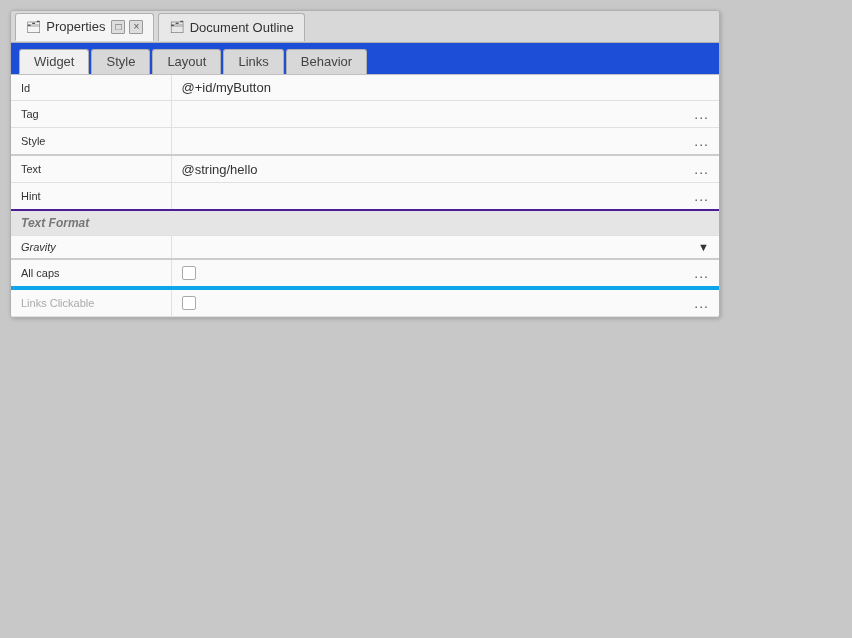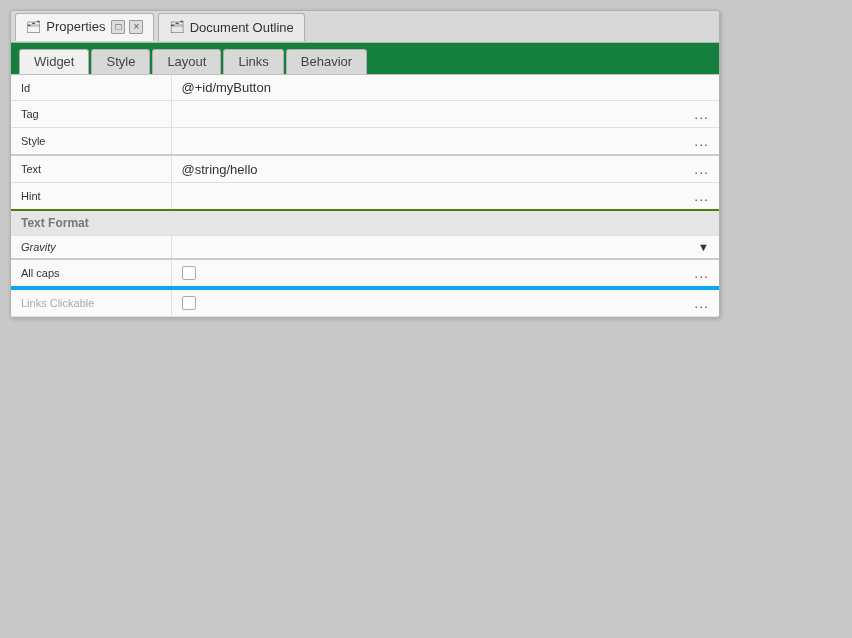--- a/index.html
+++ b/index.html
@@ -79,21 +79,21 @@
       font-size: 10px;
       cursor: pointer;
       color: #555;
       border-radius: 1px;
     }
 
     
     .prop-tabs {
       display: flex;
       padding: 6px 8px 0 8px;
-      background: #15803d;
+      background: #1d4ed8;
       border-bottom: 1px solid #c0c0c0;
       gap: 2px;
     }
 
     .prop-tab {
       padding: 4px 14px;
       border: 1px solid #b0b0b0;
       border-bottom: none;
       background: #d8d8d8;
       border-radius: 3px 3px 0 0;
@@ -149,20 +149,21 @@
       align-items: center;
       width: 100%;
     }
 
     .section-header {
       background: #e5e5e5;
       color: #777;
       font-weight: 600;
       font-size: 12px;
       padding: 5px 10px;
+      font-style: italic;
     }
 
     .section-header td {
       border-right: none !important;
       color: #777 !important;
       font-weight: 600;
       font-size: 12px !important;
     }
 
     .checkbox-cell {
@@ -261,21 +262,21 @@
 
     <tr>
       <td>Text</td>
       <td>
         <div class="value-cell">
           <span>@string/hello</span>
           <span class="dots">...</span>
         </div>
       </td>
     </tr>
-    <tr style="border-bottom: 2px solid #4d7c0f;">
+    <tr style="border-bottom: 2px solid #4c1d95;">
       <td>Hint</td>
       <td>
         <div class="value-cell">
           <span></span>
           <span class="dots">...</span>
         </div>
       </td>
     </tr>
 
     <tr class="section-header">

